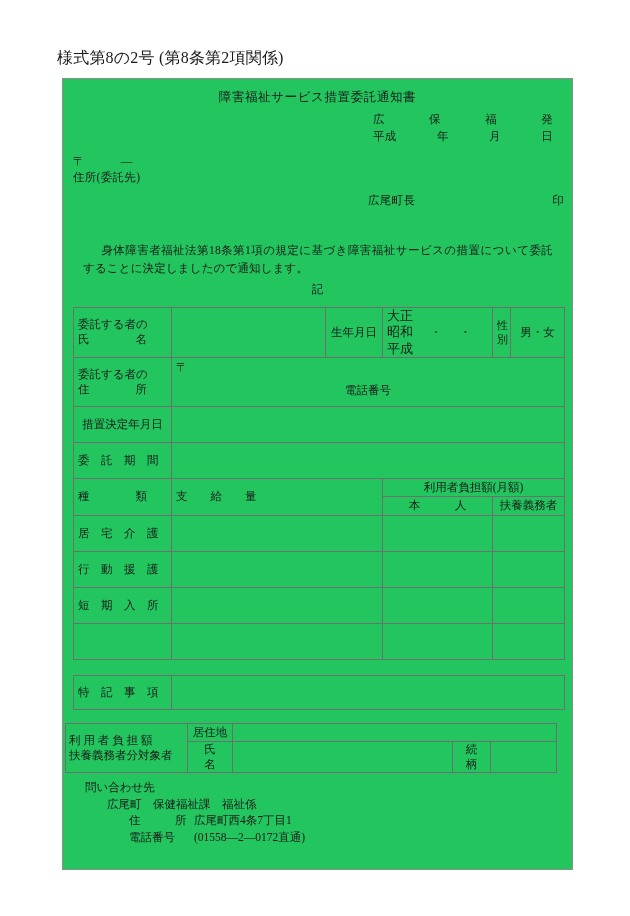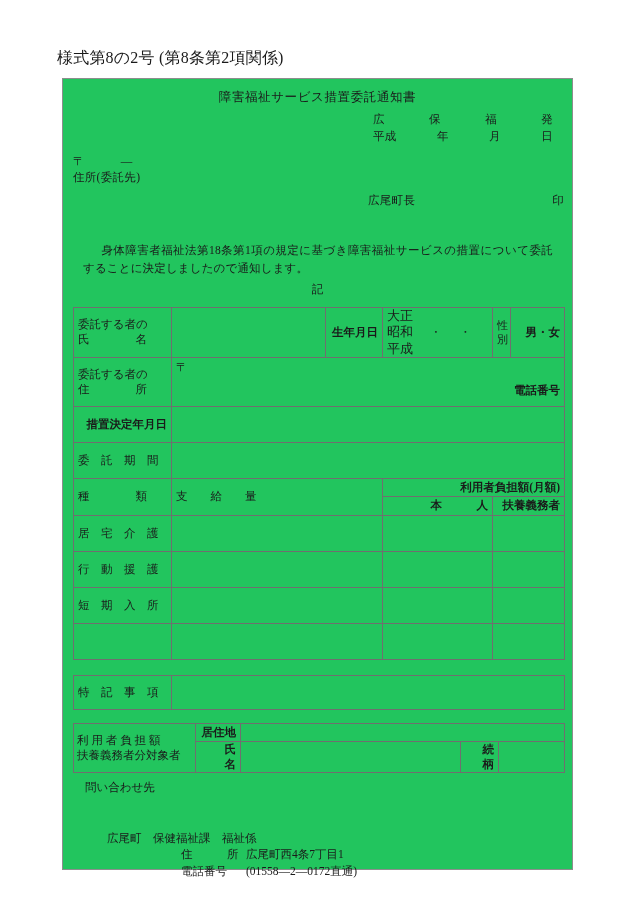--- a/index.html
+++ b/index.html
@@ -146,21 +146,21 @@
   }
   .main-table {
     left: 10px;
     top: 228px;
     width: 491px;
   }
   .spread {
     display: flex;
     justify-content: space-between;
   }
-  .c { text-align: right; font-weight: bold; }
+  .c { text-align: center; }
   .era {
     line-height: 1.25;
     font-size: 13px;
   }
   .vert-label {
     text-align: center;
     line-height: 1.12;
     font-size: 11px;
     padding: 0 1px;
   }
@@ -173,36 +173,36 @@
     display: flex;
     justify-content: space-around;
     padding: 0 8px;
   }
   .tokki-table {
     left: 10px;
     top: 596px;
     width: 491px;
   }
   .bottom-table {
-    left: 10px;
+    left: 2px;
     top: 644px;
     width: 491px;
     font-size: 11px;
     padding-left: 41px;
   }
   .bottom-table td { padding: 1px 4px; }
   .footer {
     position: absolute;
     top: 700px;
     left: 22px;
     font-size: 11.5px;
     line-height: 1.45;
   }
-  .footer .l2 { margin-left: 22px; margin-top: 34px; }
-  .footer .l3 { margin-left: 96px; }
+  .footer .l2 { margin-left: 22px; }
+  .footer .l3 { margin-left: 44px; }
   .footer .k { display: inline-block; width: 62px; }
 </style>
 </head>
 <body>
 
 <div class="page">
 
   <div class="form-no">様式第8の2号 (第8条第2項関係)</div>
 
   <div class="frame">

